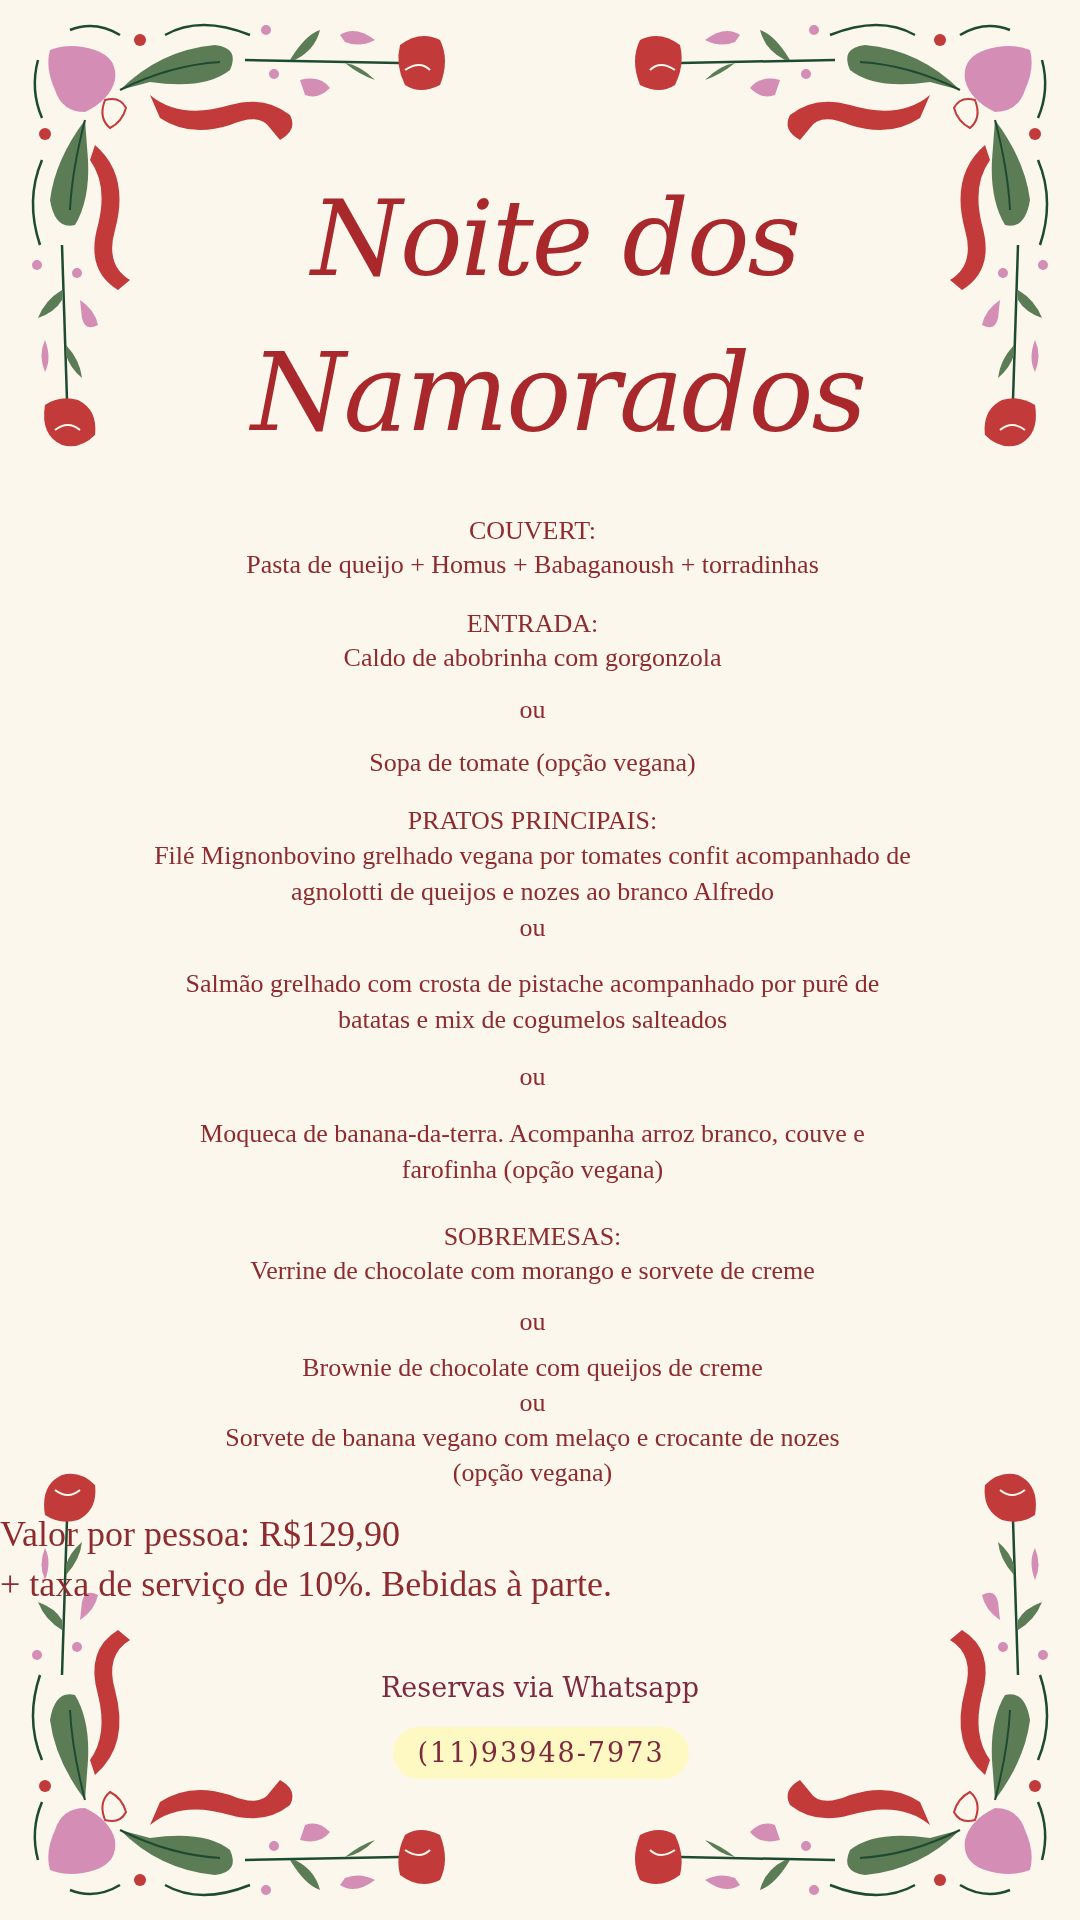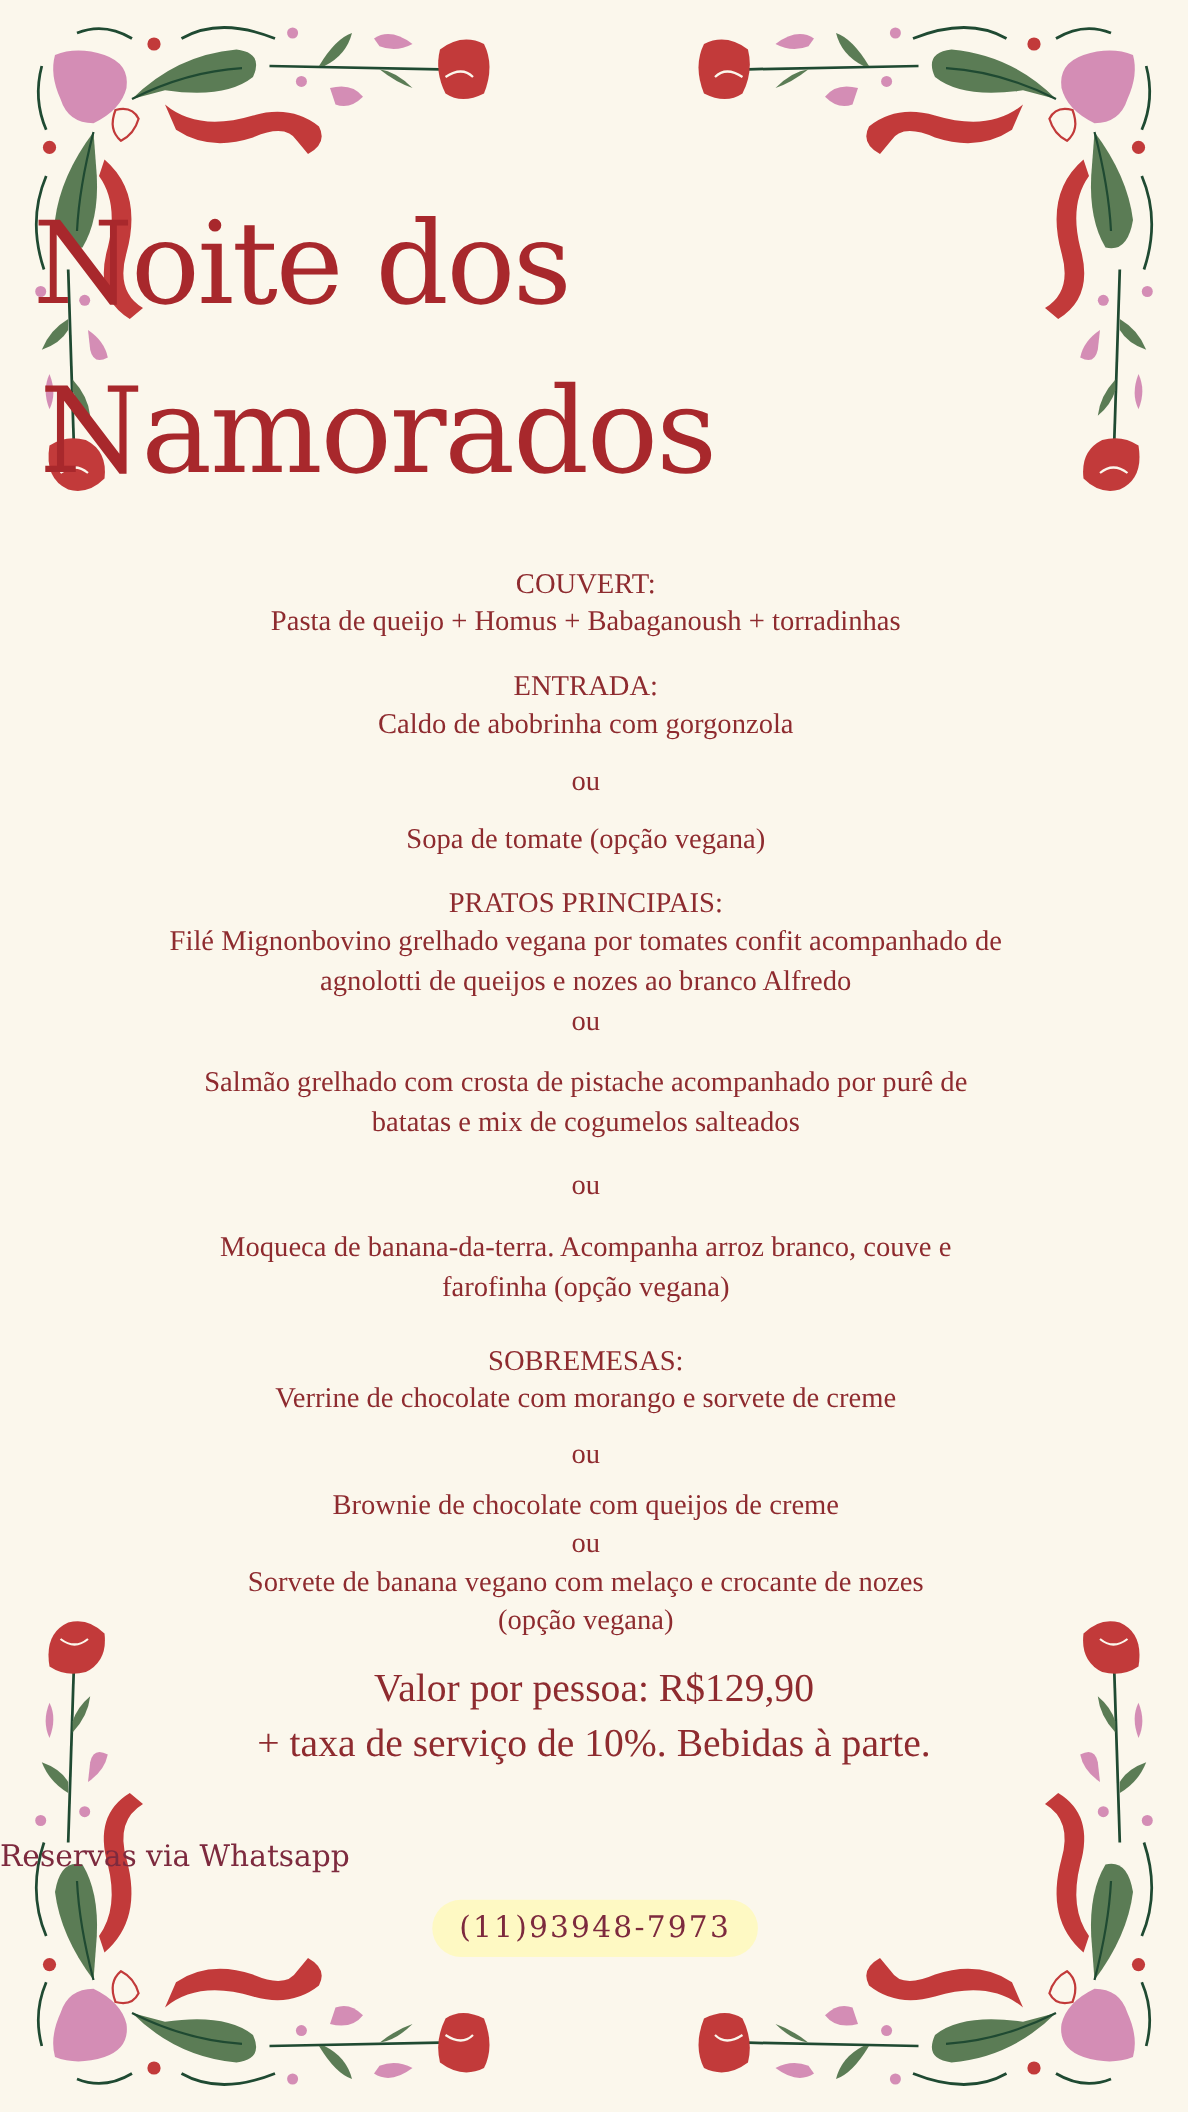--- a/index.html
+++ b/index.html
@@ -19,50 +19,53 @@
     }
     .corner svg { width: 100%; height: 100%; display: block; }
     .corner.tl { left: 0; top: 0; }
     .corner.tr { right: 0; top: 0; transform: scaleX(-1); }
     .corner.bl { left: 0; bottom: 0; transform: scaleY(-1); }
     .corner.br { right: 0; bottom: 0; transform: scale(-1,-1); }
 
     .title {
       position: absolute;
       left: 0; right: 0;
+      text-align: center;
       font-family: "DejaVu Serif", "Liberation Serif", serif;
+      font-style: italic;
       font-weight: normal;
       color: #a8282c;
       letter-spacing: -2px;
     }
     .title.l1 { top: 178px; font-size: 104px; padding-left: 30px; }
     .title.l2 { top: 330px; font-size: 108px; padding-left: 36px; }
 
     .menu {
       position: absolute;
       left: 90px; right: 90px;
       text-align: center;
       font-family: "Liberation Serif", "DejaVu Serif", serif;
       font-size: 26px;
       color: #8e2b2f;
     }
     .line { position: absolute; left: 0; right: 15px; line-height: 36px; white-space: nowrap; }
 
     .price {
       position: absolute;
       left: 0; right: 0;
-      text-align: center;
+      text-align: left;
       font-family: "Liberation Serif", "DejaVu Serif", serif;
       font-size: 36px;
       color: #8e2b2f;
       line-height: 50px;
     }
     .reserve {
       position: absolute;
       left: 0; right: 0; top: 1672px;
+      text-align: center;
       font-family: "DejaVu Serif", serif;
       font-size: 27px;
       color: #7d2a3e;
     }
     .phone {
       position: absolute;
       left: 393px; top: 1727px;
       width: 296px; height: 52px;
       border-radius: 26px;
       background: #fef9c3;

